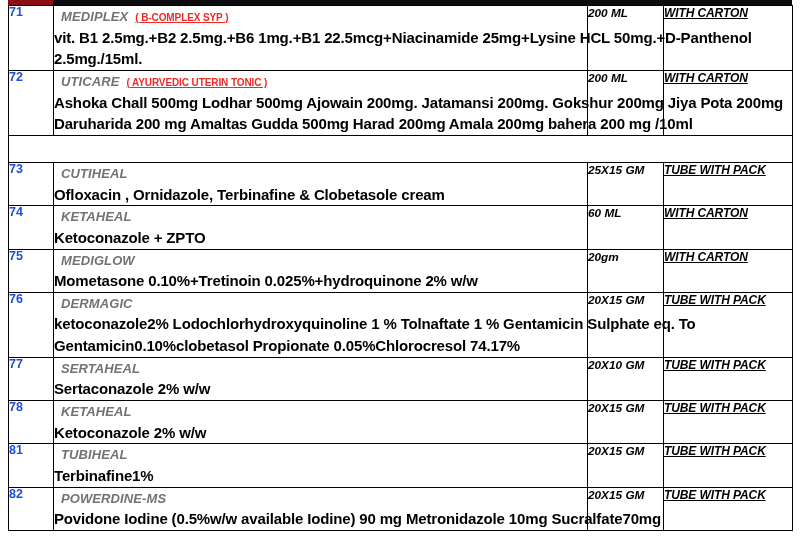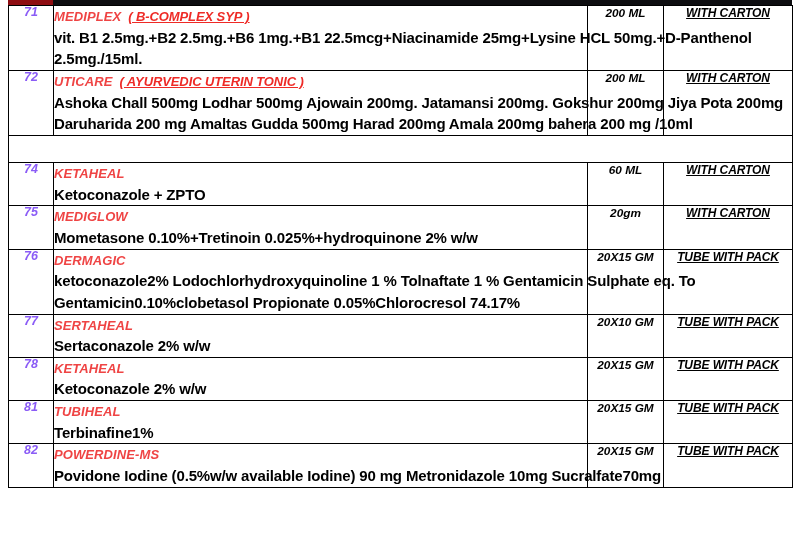--- a/index.html
+++ b/index.html
@@ -60,66 +60,65 @@
   }
 
   
   col.c-sr      { width: 45px; }
   col.c-prod    { width: 534px; }
   col.c-pack    { width: 76px; }
   col.c-packing { width: 129px; }
 
   
   .sr {
-    text-align: center;
-    font-style: italic;
+    text-align: left;
     font-weight: bold;
     font-size: 12.5px;
-    color: #8b5cf6;
+    color: #1d4ed8;
     padding-top: 5px;
     line-height: 1.1;
   }
 
   
   .prod {
     padding: 4px 4px 4px 7px;
   }
   .prod-title-line {
     white-space: nowrap;
     line-height: 1.22;
   }
   .brand {
     font-style: italic;
     font-weight: bold;
     font-size: 13px;
     letter-spacing: 0.1px;
-    color: #ef4444;
+    color: #737373;
+    margin-left: 7px;
   }
   .subtitle {
-    font-style: italic;
-    font-weight: bold;
-    font-size: 13px;
+    font-weight: bold;
+    font-size: 10px;
     color: #ee2a26;
     text-decoration: underline;
     margin-left: 7px;
     letter-spacing: -0.1px;
   }
   .ingredients {
     font-weight: bold;
     font-size: 15px;
     color: #000;
     line-height: 1.45;
     margin-top: 1px;
     letter-spacing: -0.15px;
   }
   .ingredients .ing-line { white-space: nowrap; }
 
   
   .pack, .packing {
-    text-align: center;
+    text-align: left;
     font-style: italic;
     font-weight: bold;
     color: #000;
     padding-top: 5px;
     line-height: 1.32;
   }
   .pack { font-size: 11.8px; }
   .packing { font-size: 12px; letter-spacing: -0.1px; text-decoration: underline; }
 
   
@@ -185,20 +184,31 @@
               <div class="ing-line">Daruharida 200 mg Amaltas Gudda 500mg Harad 200mg Amala 200mg bahera 200 mg /10ml</div>
             </div>
           </td>
           <td class="pack" style="white-space: pre-line;">200 ML</td>
           <td class="packing">WITH CARTON</td>
         </tr>
         <tr>
           <td class="section-banner" colspan="4"><span class="section-banner-text">TOPICAL RANGE</span></td>
         </tr>
         <tr>
+          <td class="sr">73</td>
+          <td class="prod">
+            <div class="prod-title-line"><span class="brand">CUTIHEAL</span></div>
+            <div class="ingredients">
+              <div class="ing-line">Ofloxacin , Ornidazole, Terbinafine &amp; Clobetasole cream</div>
+            </div>
+          </td>
+          <td class="pack" style="white-space: pre-line;">25X15 GM</td>
+          <td class="packing">TUBE WITH PACK</td>
+        </tr>
+        <tr>
           <td class="sr">74</td>
           <td class="prod">
             <div class="prod-title-line"><span class="brand">KETAHEAL</span></div>
             <div class="ingredients">
               <div class="ing-line">Ketoconazole + ZPTO</div>
             </div>
           </td>
           <td class="pack" style="white-space: pre-line;">60 ML</td>
           <td class="packing">WITH CARTON</td>
         </tr>

